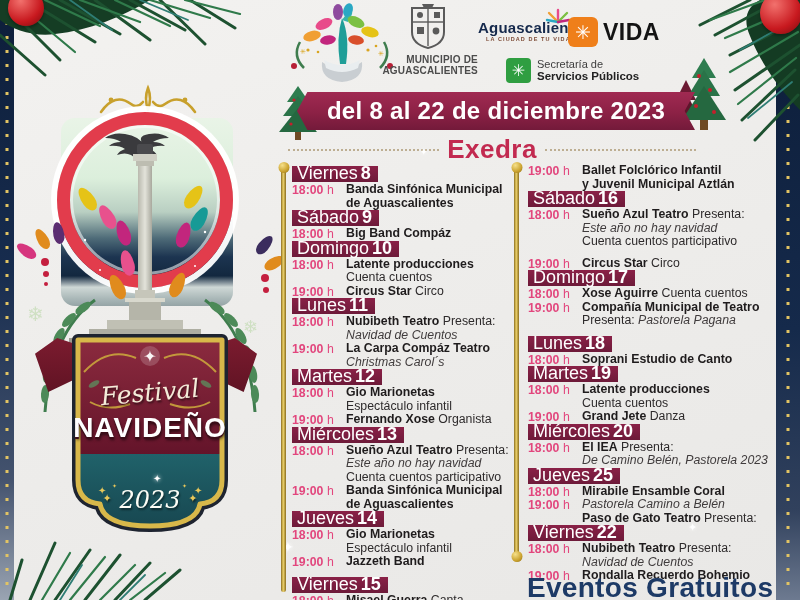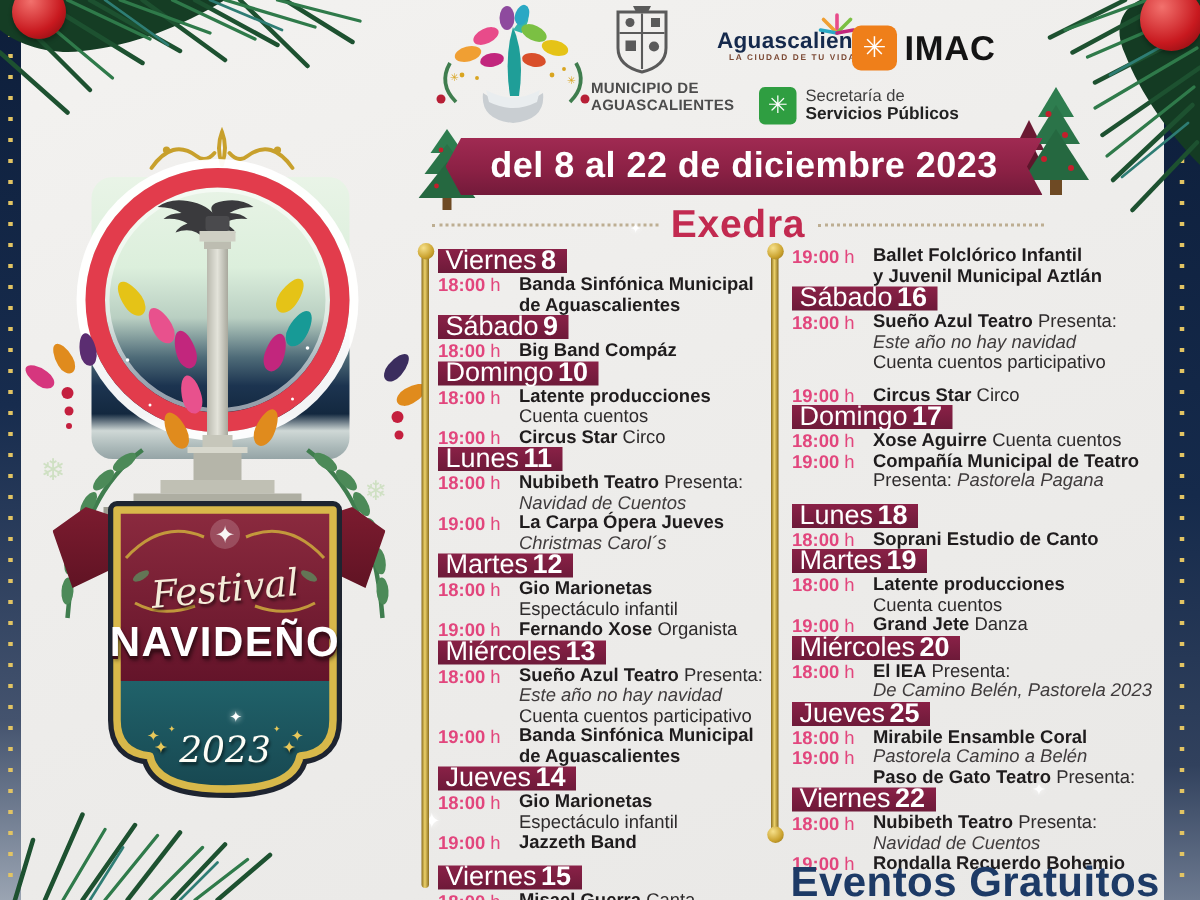--- a/index.html
+++ b/index.html
@@ -14,21 +14,21 @@
   .edge{position:absolute;top:0;bottom:0;}
   .edge-left{left:0;width:14px;background:linear-gradient(180deg,#0d1e3a 0%,#172c4e 45%,#44536e 80%,#9aa4b2 100%);}
   .edge-right{right:0;width:24px;background:linear-gradient(180deg,#0c1d39 0%,#152a4b 55%,#31415d 85%,#6d7a90 100%);}
   .edge::after{content:"";position:absolute;left:50%;top:8px;bottom:8px;width:3px;transform:translateX(-50%);
     background:repeating-linear-gradient(180deg,#e2c463 0 3px,transparent 3px 14px);border-radius:2px;}
   
   svg{display:block;}
   .ball{position:absolute;border-radius:50%;background:radial-gradient(circle at 35% 30%,#f2716d,#c8191f 60%,#77090d);box-shadow:0 2px 3px rgba(0,0,0,.3);}
   
   .logos{left:282px;top:2px;width:430px;height:88px;}
-  .muni-text{left:112px;top:52px;width:100px;text-align:left;font-size:10px;font-weight:800;color:#4c4c4c;line-height:11px;letter-spacing:.2px;}
+  .muni-text{left:96px;top:52px;width:100px;text-align:right;font-size:10px;font-weight:800;color:#4c4c4c;line-height:11px;letter-spacing:.2px;}
   .ags-word{left:196px;top:17px;font-size:15px;font-weight:800;color:#15294c;letter-spacing:.2px;}
   .ags-tag{left:204px;top:34px;font-size:5.5px;font-weight:700;color:#7c4a35;letter-spacing:1.1px;}
   .imac{left:286px;top:15px;display:flex;align-items:center;gap:5px;}
   .imac-box{width:30px;height:30px;border-radius:6px;background:#ef7f1a;display:flex;align-items:center;justify-content:center;color:#fff;font-size:19px;line-height:1;}
   .imac-name{font-size:23px;font-weight:900;color:#141414;letter-spacing:.5px;}
   .secre{left:224px;top:56px;display:flex;align-items:center;gap:6px;}
   .secre-box{width:25px;height:25px;border-radius:4px;background:#2f9e41;display:flex;align-items:center;justify-content:center;color:#fff;font-size:16px;line-height:1;}
   .secre-l1{font-size:11px;color:#3d3d3d;line-height:12px;}
   .secre-l2{font-size:11.5px;font-weight:800;color:#222;line-height:13px;}
   
@@ -228,21 +228,21 @@
       <line x1="13" y1="14" x2="13" y2="2" stroke="#e84b8a"></line>
       <line x1="13" y1="14" x2="4" y2="5" stroke="#f09f33"></line>
       <line x1="13" y1="14" x2="22" y2="5" stroke="#7bc043"></line>
       <line x1="13" y1="14" x2="2" y2="12" stroke="#2aa8c4"></line>
       <line x1="13" y1="14" x2="24" y2="12" stroke="#c2267d"></line>
     </g>
   </svg>
   <div class="abs ags-tag">LA CIUDAD DE TU VIDA</div>
   <div class="abs imac">
     <div class="imac-box">✳</div>
-    <div class="imac-name">IMAC</div>
+    <div class="imac-name">VIDA</div>
   </div>
   <div class="abs secre">
     <div class="secre-box">✳</div>
     <div>
       <div class="secre-l1">Secretaría de</div>
       <div class="secre-l2">Servicios Públicos</div>
     </div>
   </div>
 </div>
 
@@ -446,21 +446,21 @@
       <span>Lunes</span>
       <b>11</b>
     </div>
     <div class="event">
       <span class="time">18:00 <span class="unit">h</span></span>
       <div class="line"><span class="seg-b">Nubibeth Teatro</span><span class="seg-n"> Presenta:</span></div>
       <div class="line"><span class="seg-i">Navidad de Cuentos</span></div>
     </div>
     <div class="event">
       <span class="time">19:00 <span class="unit">h</span></span>
-      <div class="line"><span class="seg-b">La Carpa Ópera Jueves</span></div>
+      <div class="line"><span class="seg-b">La Carpa Compáz Teatro</span></div>
       <div class="line"><span class="seg-i">Christmas Carol´s</span></div>
     </div>
     <div class="day">
       <span>Martes</span>
       <b>12</b>
     </div>
     <div class="event">
       <span class="time">18:00 <span class="unit">h</span></span>
       <div class="line"><span class="seg-b">Gio Marionetas</span></div>
       <div class="line"><span class="seg-n">Espectáculo infantil</span></div>

